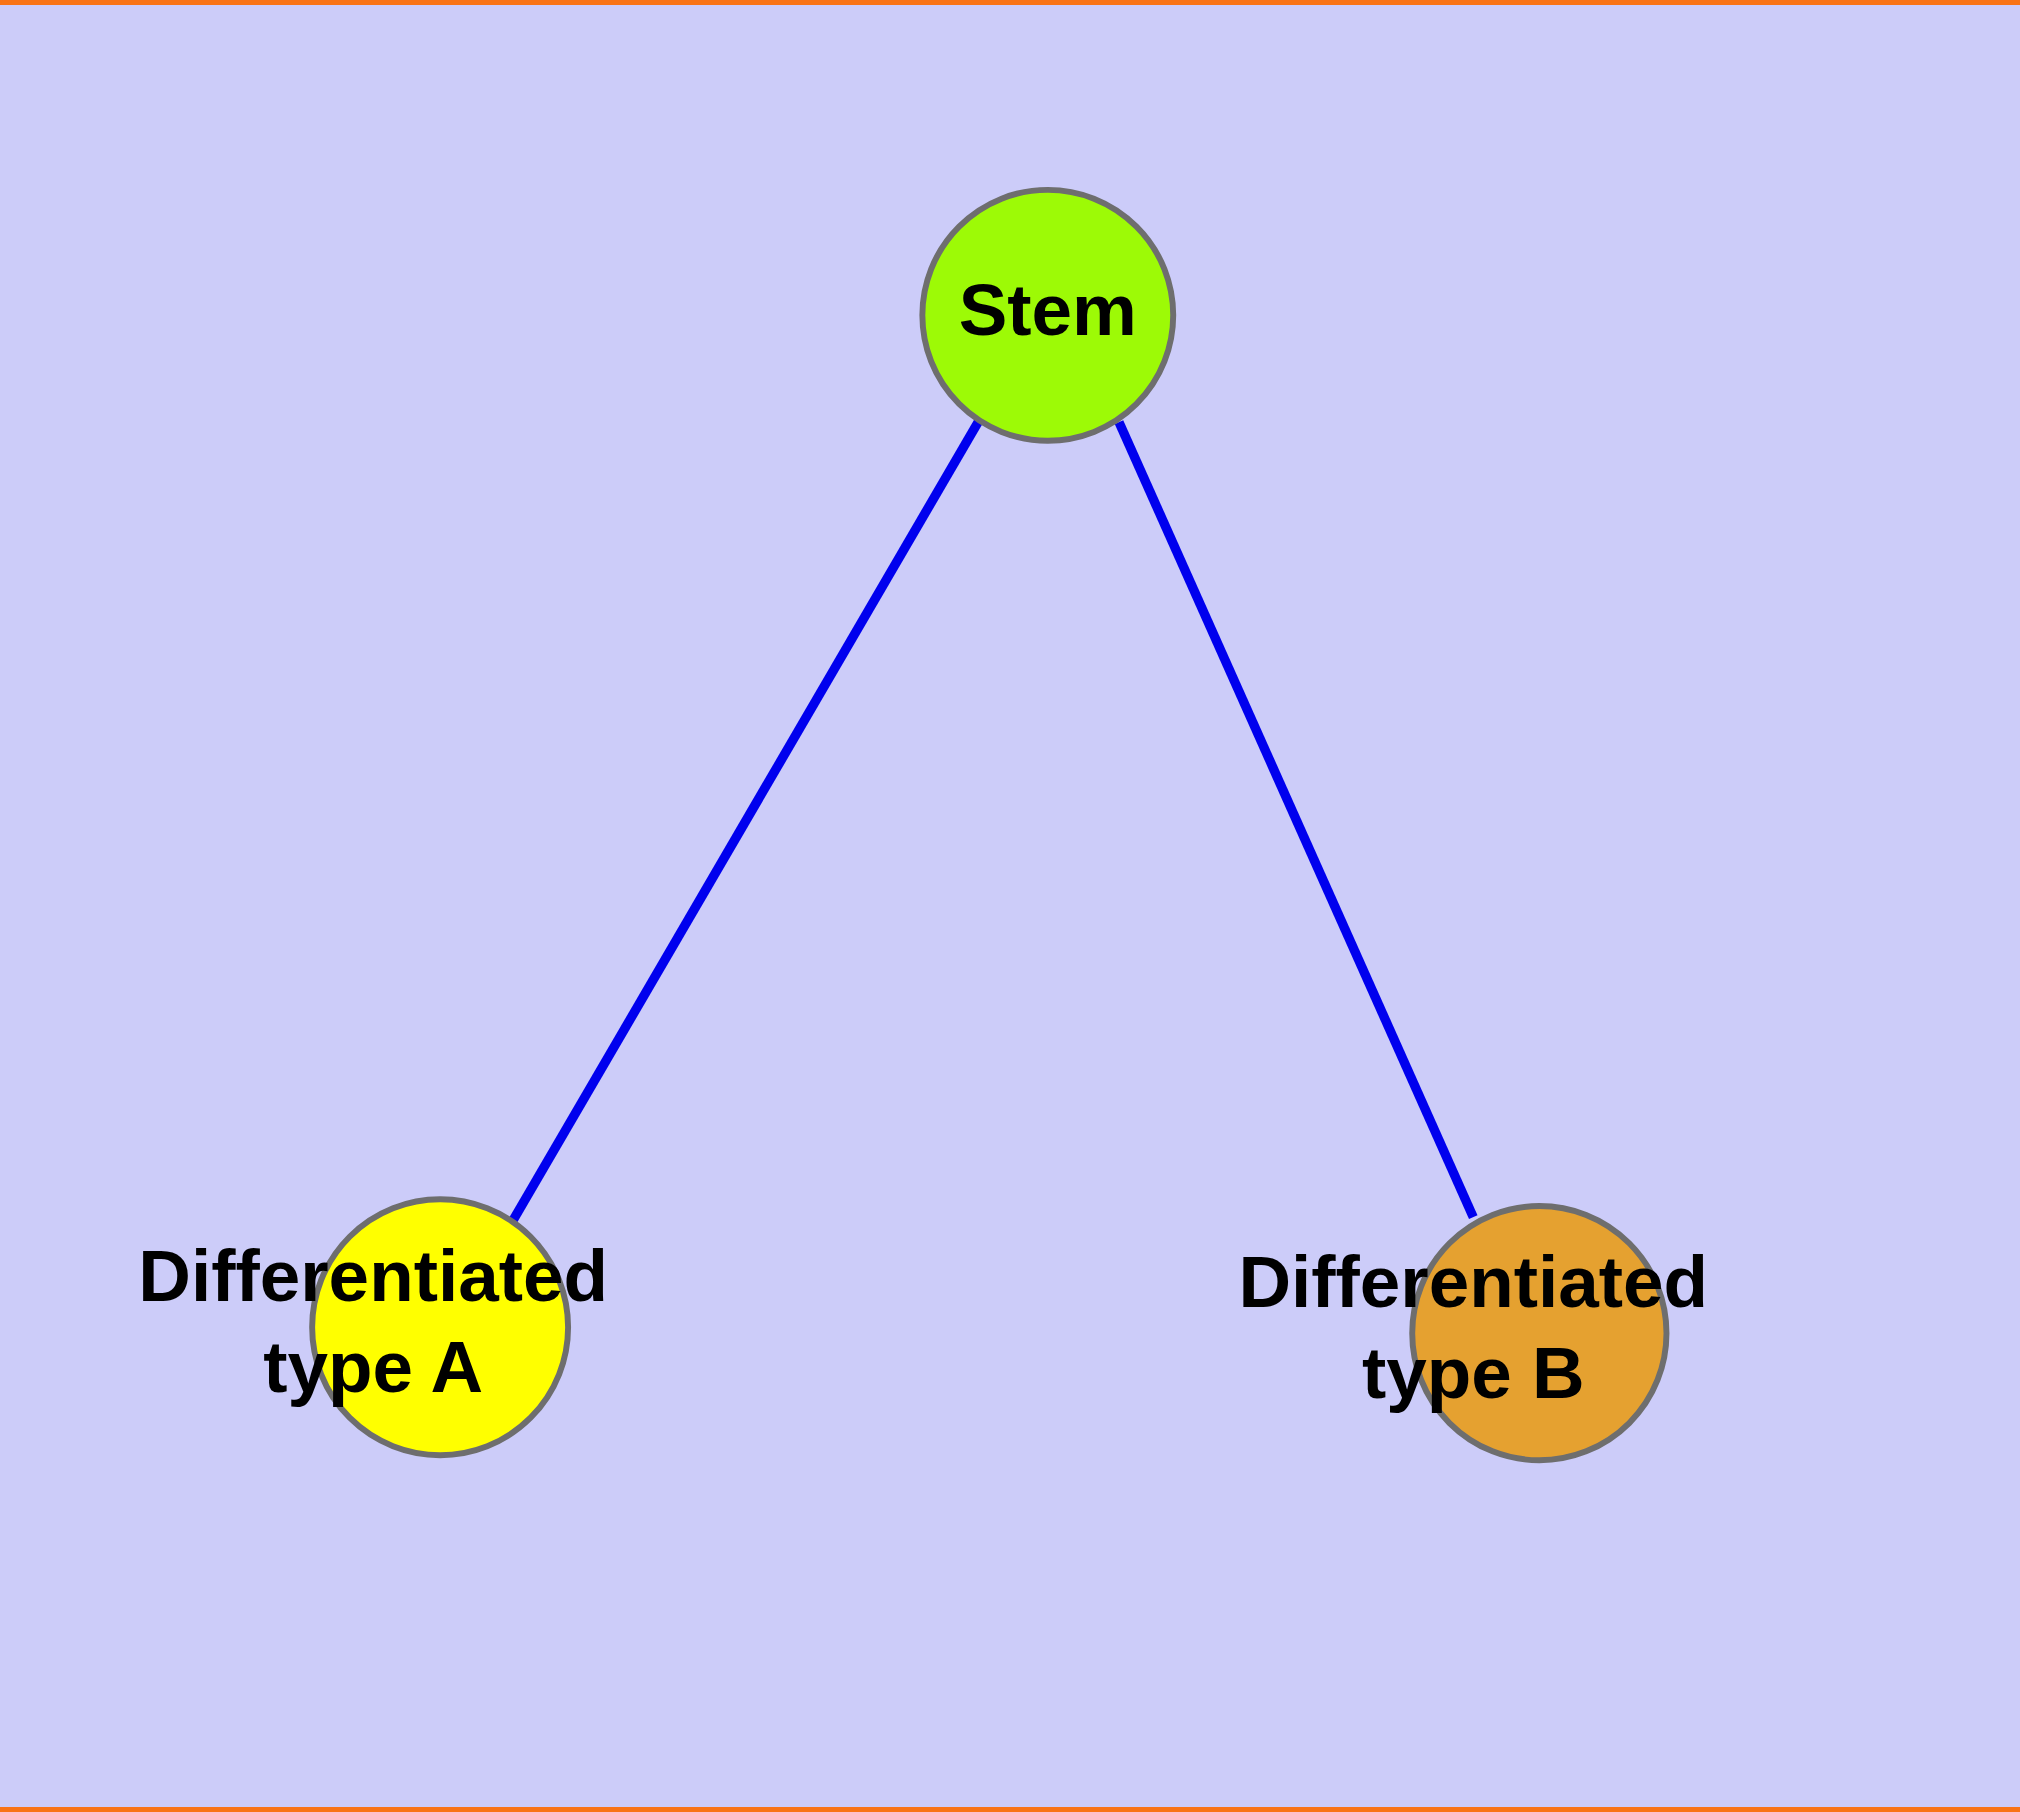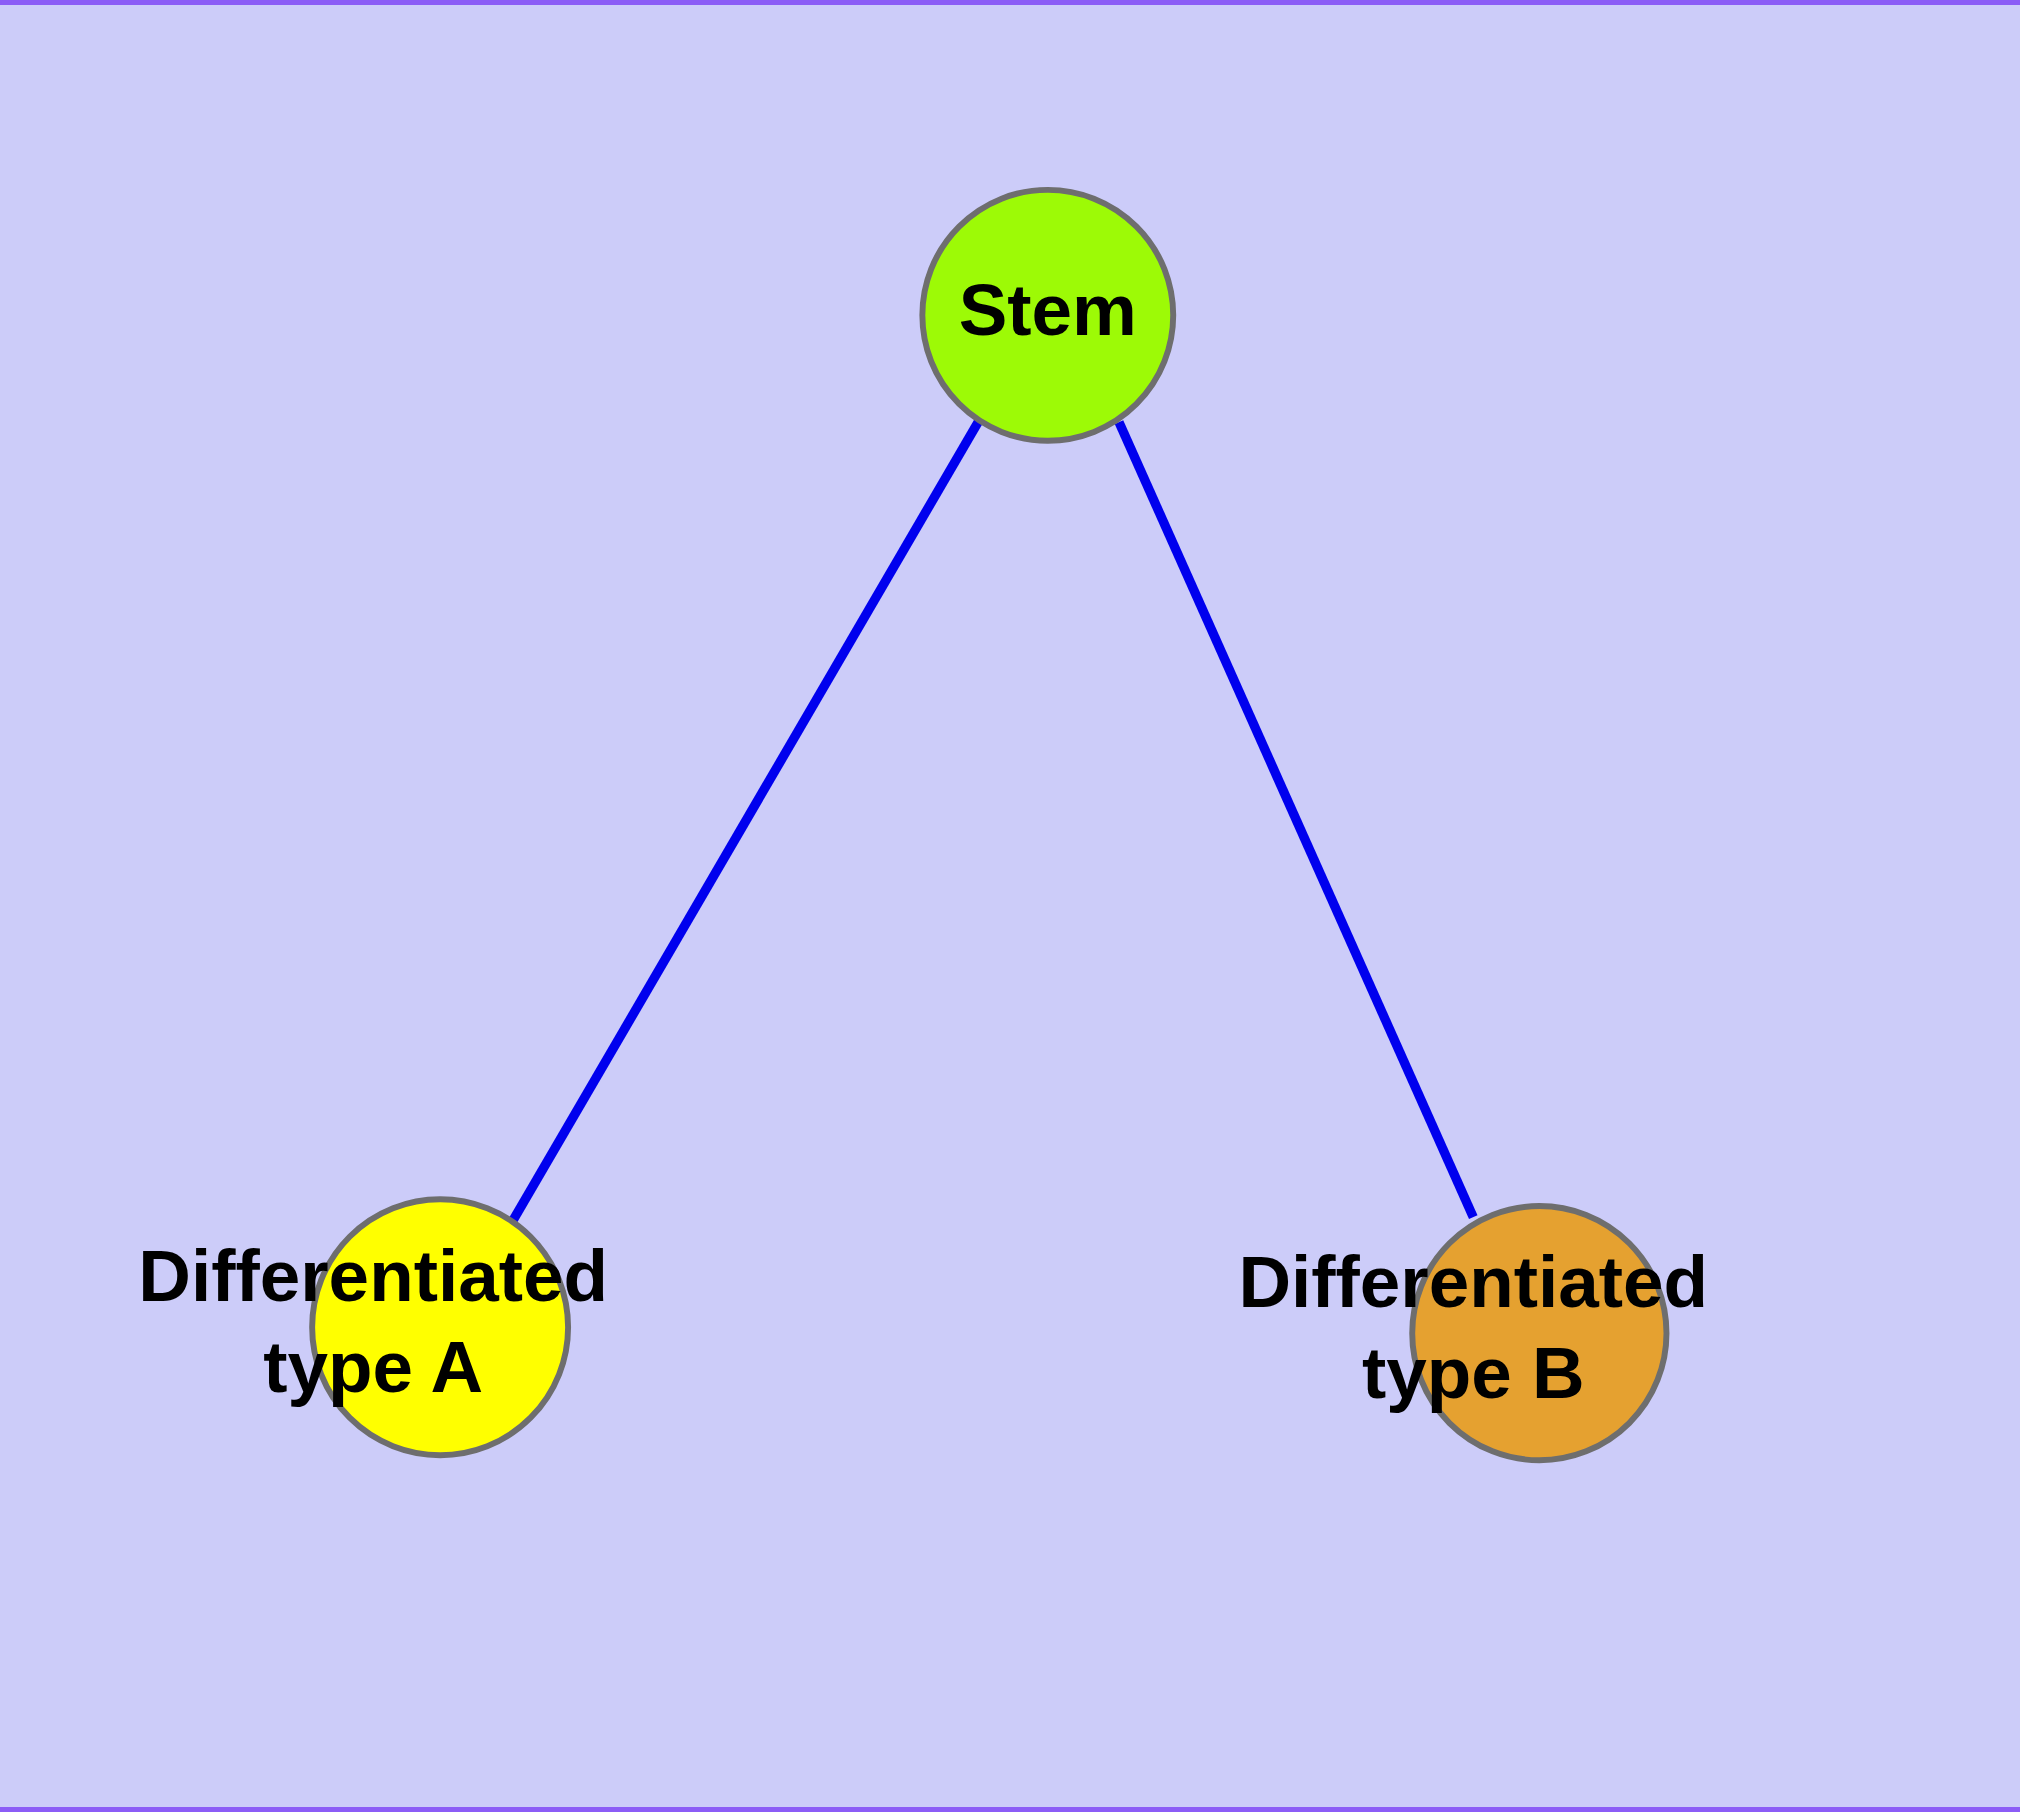--- a/index.html
+++ b/index.html
@@ -38,21 +38,21 @@
     text-anchor: middle;
     dominant-baseline: middle;
   }
   .edge-line {
     stroke-linecap: butt;
   }
 </style>
 </head>
 <body>
 
-<div id="stage" style="background: #8b5cf6;">
+<div id="stage" style="background: #f97316;">
   <div id="canvas" style="background: rgb(204, 204, 249);"></div>
 
   <svg id="graph-svg" viewBox="0 0 2384 2138">
 
     <g>
       <line class="edge-line" x1="1155" y1="496" x2="605" y2="1440" stroke="#0000ee" stroke-width="11"></line>
       <line class="edge-line" x1="1320" y1="498" x2="1738" y2="1436" stroke="#0000ee" stroke-width="11"></line>
     </g>
 
     <g>

